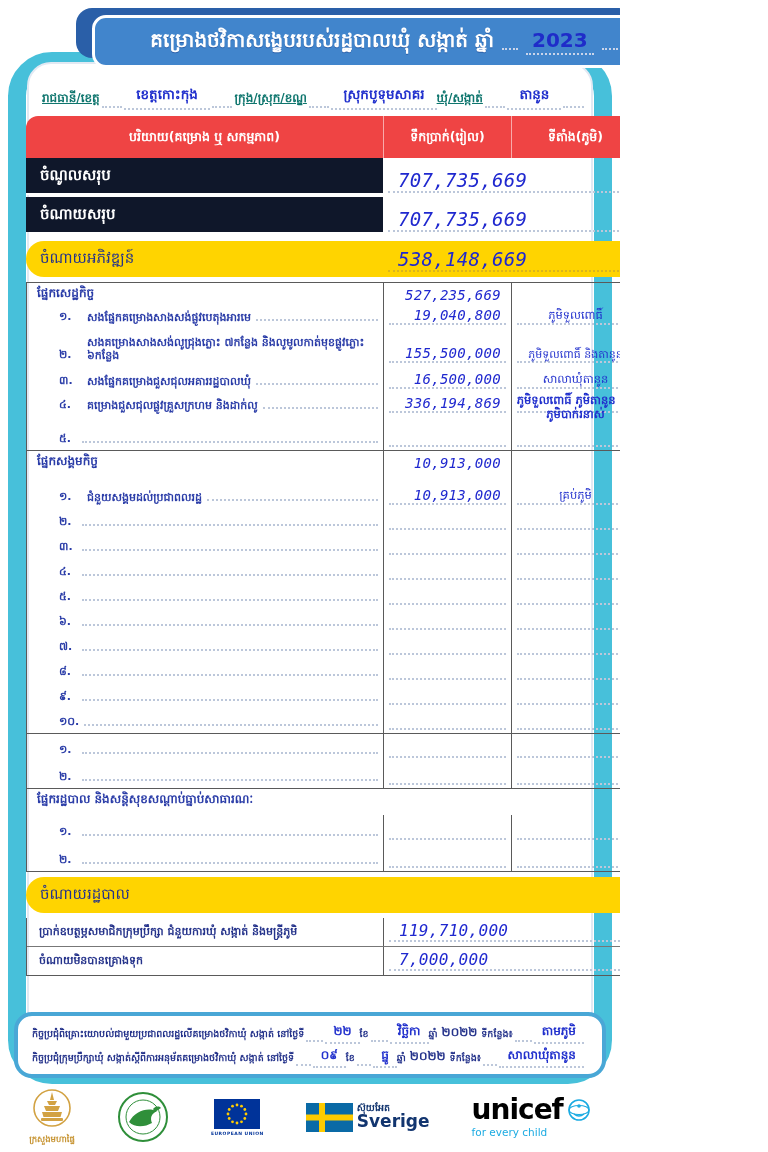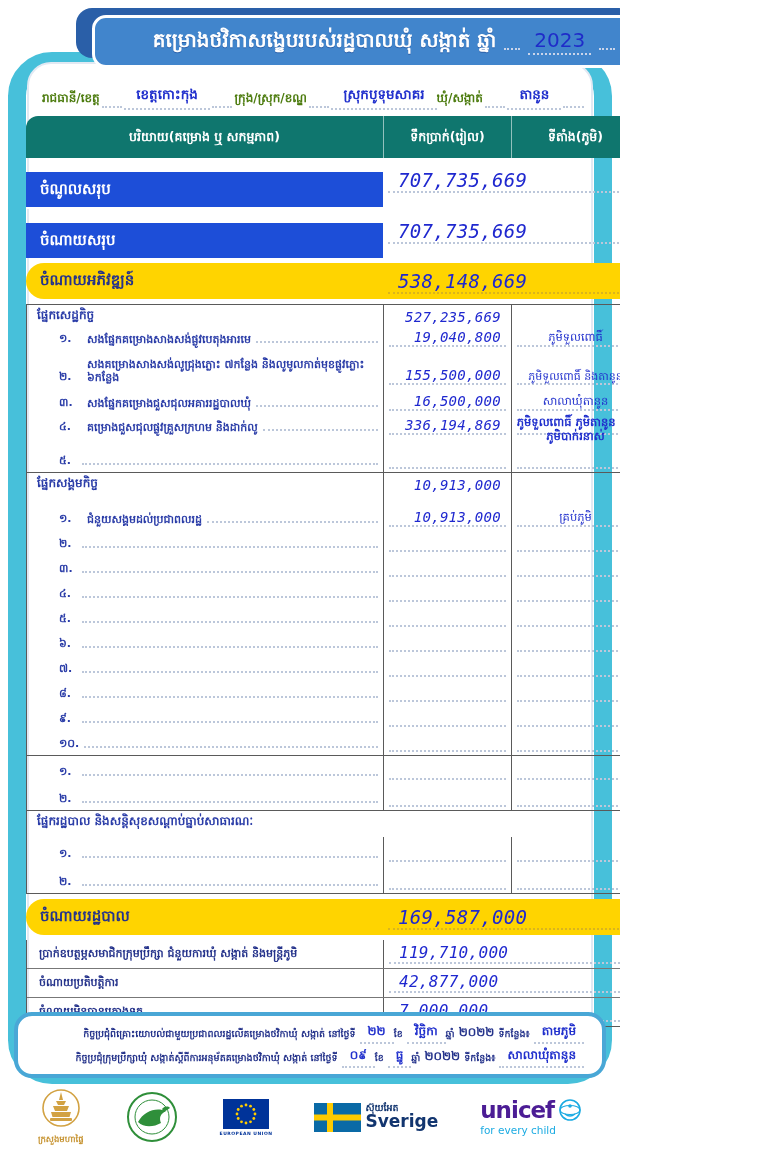--- a/index.html
+++ b/index.html
@@ -14,59 +14,59 @@
 
   
   .banner{position:absolute;left:88px;top:8px;width:592px;height:60px;}
   .banner-back{position:absolute;left:-12px;right:-12px;top:0;bottom:10px;
                background:#2a5fa8;border-radius:16px;}
   .banner-front{position:absolute;left:4px;right:4px;top:7px;bottom:0;
                 background:#4185cc;border:3px solid #ffffff;border-radius:14px;
                 display:flex;align-items:center;justify-content:center;gap:8px;}
   .banner-title{color:#ffffff;font-weight:bold;font-size:20px;white-space:nowrap;
                 text-shadow:0 1px 0 #2a5fa8;}
-  .banner-year{color:#1f2cc9;font-weight:normal;font-size:20px;padding:0 6px 1px 6px;
+  .banner-year{color:#1f2cc9;font-weight:bold;font-size:20px;padding:0 6px 1px 6px;
                border-bottom:2px dotted #c9d4ea;text-align:center;}
   .ydots{width:16px;border-bottom:2px dotted #c9d4ea;height:14px;}
 
   
   .formrow{position:absolute;left:42px;right:34px;top:82px;height:28px;
            display:flex;align-items:flex-end;font-size:12px;}
-  .flbl{color:#4d7c0f;font-weight:bold;white-space:nowrap;padding-bottom:2px;}
+  .flbl{color:#0f766e;font-weight:bold;white-space:nowrap;padding-bottom:2px;text-decoration:underline;}
   .fval{color:#2130cd;font-weight:bold;font-size:13.5px;white-space:nowrap;
         border-bottom:2px dotted #bcc7da;padding:0 12px 2px 12px;}
   .fdots{flex:1 1 auto;border-bottom:2px dotted #bcc7da;height:0;margin:0 2px 2px 2px;}
 
   
   .tbl{position:absolute;left:26px;top:116px;width:718px;}
   .grid{display:grid;grid-template-columns:357px 128px 128px 105px;}
-  .thead{background:#0f766e;border-radius:12px 12px 0 0;height:42px;color:#fff;}
+  .thead{background:#ef4444;border-radius:12px 12px 0 0;height:42px;color:#fff;}
   .th{display:flex;align-items:center;justify-content:center;text-align:center;
       font-weight:bold;font-size:12.5px;line-height:1.15;padding:2px 4px;}
   .th + .th{border-left:1px solid rgba(255,255,255,.55);}
 
   .greenblock{display:grid;grid-template-columns:357px 361px;border-radius:0 0 0 8px;}
-  .g-left{background:#1d4ed8;color:#ffffff;font-weight:bold;font-size:15px;
-          display:flex;align-items:center;padding-left:14px;height:35px;margin-top:14px;}
+  .g-left{background:#0f172a;color:#ffffff;font-weight:bold;font-size:15px;
+          display:flex;align-items:center;padding-left:14px;height:35px;}
   .g-left.sep{border-bottom:2px solid #ffffff;}
   .g-right{display:flex;align-items:flex-end;height:35px;padding-bottom:4px;}
 
   .fillline{flex:1 1 auto;margin:0 5px;border-bottom:2px dotted #bcc7da;
             min-height:14px;display:flex;align-items:flex-end;}
   .fillline.right{justify-content:flex-end;padding-right:5px;}
   .fillline.center{justify-content:center;}
   .fillline.left{justify-content:flex-start;padding-left:10px;}
 
   .amt{font-family:"DejaVu Sans Mono", monospace;font-style:italic;color:#1f28cf;
        font-size:14px;letter-spacing:.3px;white-space:nowrap;}
   .amt.big{font-size:19px;}
 
   .yellowbar{height:36px;margin:5px 0;background:#ffd400;border-radius:18px;
              display:grid;grid-template-columns:357px 361px;align-items:stretch;}
-  .y-lbl{color:#25338b;font-weight:bold;font-size:15px;display:flex;
+  .y-lbl{color:#25338b;font-weight:normal;font-size:15px;display:flex;
          align-items:center;padding-left:14px;}
   .y-amt{display:flex;align-items:flex-end;padding-bottom:5px;}
   .yellowbar .fillline{border-bottom:2px dotted #d9b51e;text-align:center;}
 
   .tbody{border-left:1px solid #5a5a5a;border-right:1px solid #5a5a5a;}
   .sec{border-top:1px solid #5a5a5a;}
   .sec:last-child{border-bottom:1px solid #5a5a5a;}
   .c{position:relative;display:flex;align-items:flex-end;padding-bottom:3px;min-width:0;}
   .vb{border-right:1px solid #5a5a5a;}
   .secname{color:#2b3da8;font-weight:bold;font-size:12px;padding:4px 0 0 10px;
@@ -86,42 +86,42 @@
   .adminrows{border:1px solid #5a5a5a;border-top:none;}
   .arow{display:grid;grid-template-columns:357px 361px;height:28px;border-top:1px solid #777;}
   .a-lbl{color:#25338b;font-weight:bold;font-size:11px;display:flex;align-items:center;
          padding-left:12px;border-right:1px solid #5a5a5a;line-height:1.1;}
   .a-amt{display:flex;align-items:flex-end;padding-bottom:4px;}
   .a-amt .amt{font-size:16px;}
 
   
   .notes{position:absolute;left:14px;right:14px;top:1012px;height:66px;background:#fff;
          border:4px solid #49a7d6;border-radius:18px;padding:5px 14px 4px 14px;
-         box-sizing:border-box;display:flex;flex-direction:column;justify-content:space-around;align-items:flex-end;}
+         box-sizing:border-box;display:flex;flex-direction:column;justify-content:space-around;}
   .nline{display:flex;align-items:flex-end;font-size:9.5px;}
   .nlbl{color:#25338b;font-weight:bold;white-space:nowrap;padding-bottom:2px;}
   .nval{color:#2130cd;font-weight:bold;font-size:12px;white-space:nowrap;
         border-bottom:2px dotted #bcc7da;padding:0 8px 1px 8px;}
   .nyear{color:#25338b;font-weight:bold;font-size:12px;white-space:nowrap;padding:0 4px 2px 4px;}
   .ndots{flex:0 1 40px;border-bottom:2px dotted #bcc7da;height:0;margin:0 2px 2px 2px;}
   .ndots.grow{flex:1 1 auto;}
 
   
   .logos{position:absolute;left:0;right:0;top:1086px;height:62px;
          display:flex;align-items:center;justify-content:center;gap:42px;}
   .logo{display:flex;flex-direction:column;align-items:center;gap:2px;}
   .moi-lbl{color:#c89636;font-weight:bold;font-size:8.5px;}
   .eu-lbl{color:#003399;font-size:4.5px;letter-spacing:.5px;font-weight:bold;}
   .sweden{flex-direction:row;gap:4px;align-items:center;}
   .sw-txt{display:flex;flex-direction:column;line-height:1.05;}
   .sw-kh{color:#12356f;font-weight:bold;font-size:9.5px;}
   .sw-name{color:#12356f;font-weight:bold;font-size:17px;}
   .uni{align-items:flex-start;}
   .uni-row{display:flex;align-items:center;gap:4px;}
-  .uni-name{color:#4c1d95;font-weight:bold;font-size:23px;letter-spacing:-1px;line-height:1;}
+  .uni-name{color:#000000;font-weight:bold;font-size:28px;letter-spacing:-1px;line-height:1;}
   .uni-tag{color:#1cabe2;font-size:10.5px;}
 </style>
 </head>
 <body>
 
 <div class="page">
 
   <div class="frame"></div>
   <div class="card"></div>
 
@@ -538,41 +538,28 @@
             </div>
           <div class="c">
               <div class="fillline"></div>
             </div>
         </div>
       </div>
     </div>
 
     <div class="yellowbar">
       <div class="y-lbl">ចំណាយរដ្ឋបាល</div>
-      <div class="y-amt">
-        <div class="fillline left">
-          <span class="amt big">169,587,000</span>
-        </div>
-      </div>
     </div>
 
     <div class="adminrows">
       <div class="arow" style="border-top:none">
         <div class="a-lbl">ប្រាក់ឧបត្ថម្ភសមាជិកក្រុមប្រឹក្សា ជំនួយការឃុំ សង្កាត់ និងមន្ត្រីភូមិ</div>
         <div class="a-amt">
             <div class="fillline left">
               <span class="amt">119,710,000</span>
-            </div>
-          </div>
-      </div>
-      <div class="arow">
-        <div class="a-lbl">ចំណាយប្រតិបត្តិការ</div>
-        <div class="a-amt">
-            <div class="fillline left">
-              <span class="amt">42,877,000</span>
             </div>
           </div>
       </div>
       <div class="arow">
         <div class="a-lbl">ចំណាយមិនបានគ្រោងទុក</div>
         <div class="a-amt">
             <div class="fillline left">
               <span class="amt">7,000,000</span>
             </div>
           </div>

